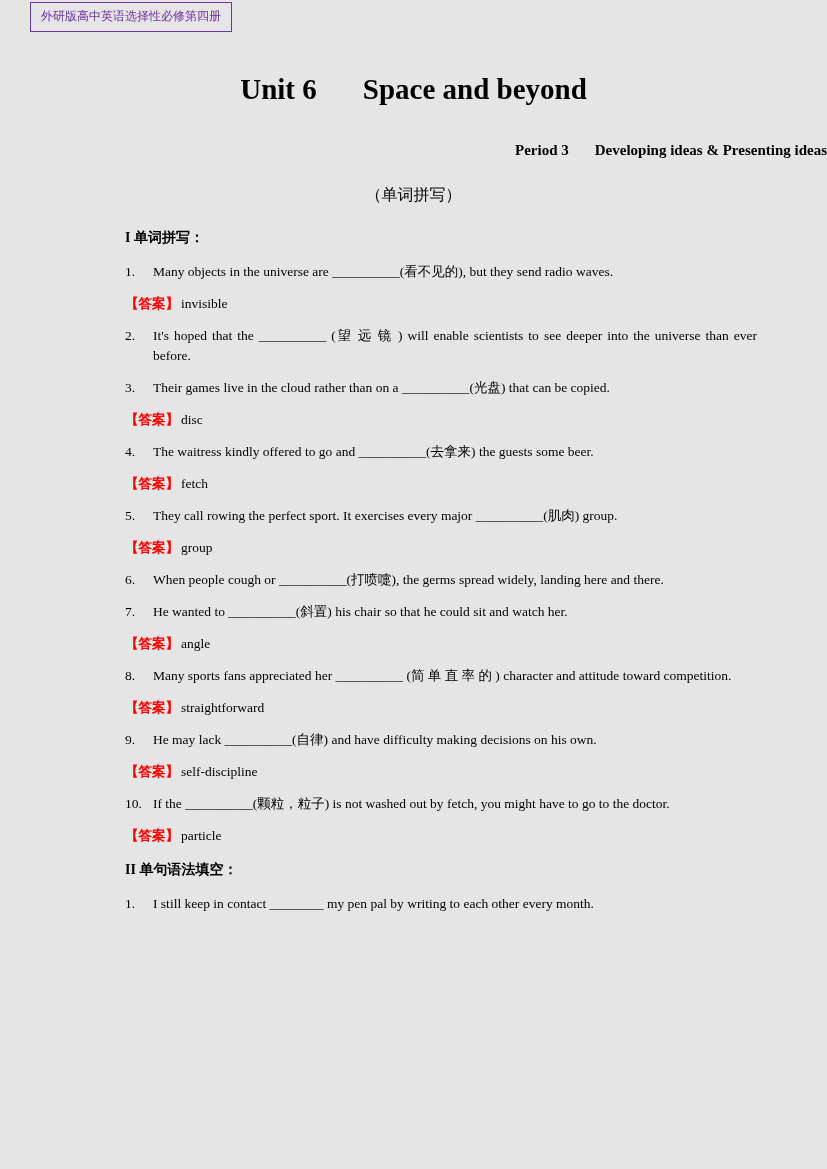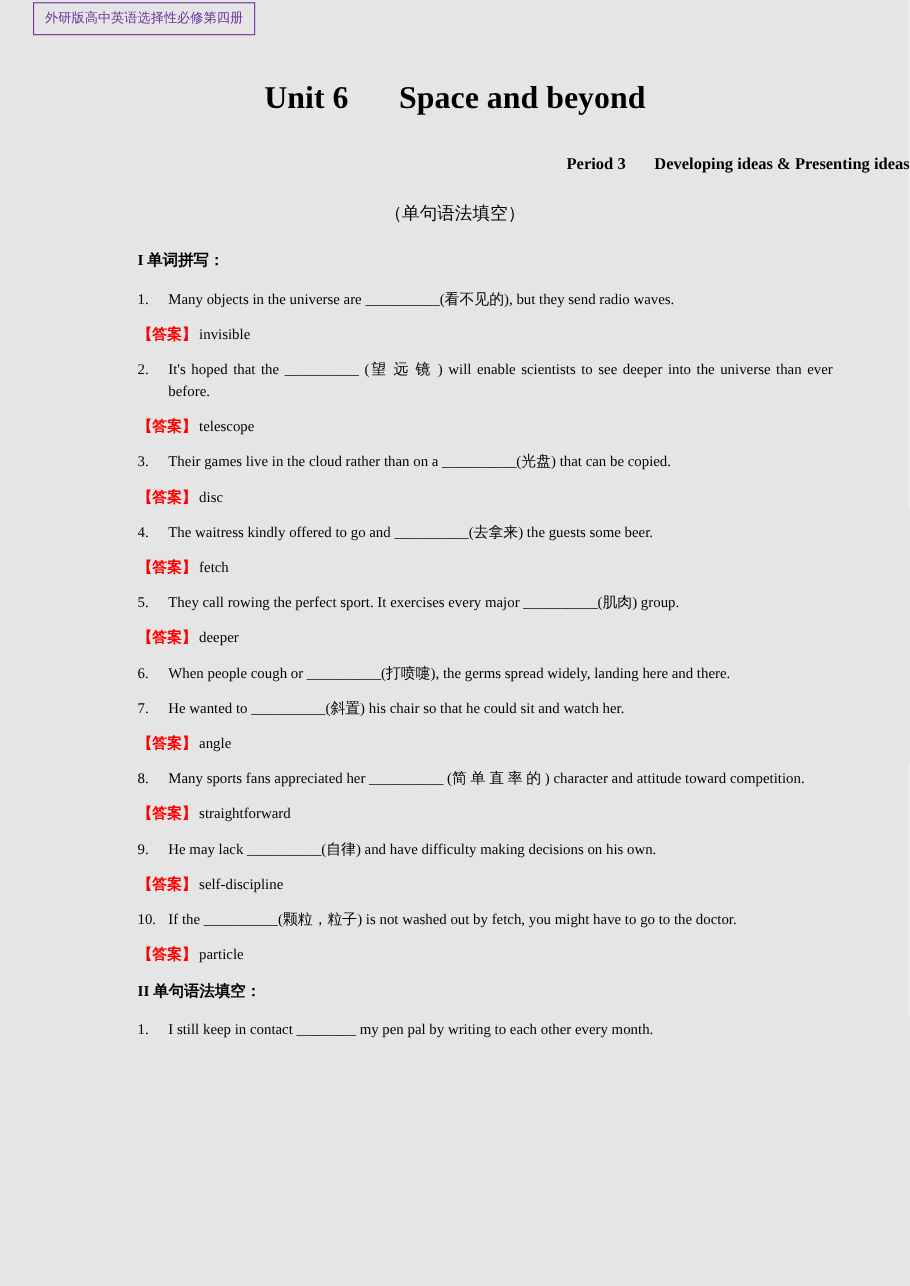--- a/index.html
+++ b/index.html
@@ -96,49 +96,48 @@
   </div>
 
   <h1 class="title">
     <span>Unit 6</span><span class="title-spacer"></span><span>Space and beyond</span>
   </h1>
 
   <div class="subtitle">
     <span>Period 3</span><span class="subtitle-spacer"></span><span>Developing  ideas &amp; Presenting  ideas</span>
   </div>
 
-  <div class="edition">（单句语法填空）</div>
+  <div class="edition">（单词拼写）</div>
 
   <div class="content" id="sections">
       <div class="section-heading">I 单词拼写：</div>
       <div class="question">
         <span class="q-num">1.</span>
         <span class="q-text">Many objects in the universe are __________(看不见的), but they send radio waves.</span>
       </div>
       <div class="answer"><span class="answer-label">【答案】</span><span class="answer-value">invisible</span></div>
       <div class="question">
         <span class="q-num">2.</span>
         <span class="q-text">It's hoped that the __________ (望 远 镜 ) will enable scientists to see deeper into the universe than ever before.</span>
       </div>
-      <div class="answer"><span class="answer-label">【答案】</span><span class="answer-value">telescope</span></div>
       <div class="question">
         <span class="q-num">3.</span>
         <span class="q-text">Their games live in the cloud rather than on a __________(光盘) that can be copied.</span>
       </div>
       <div class="answer"><span class="answer-label">【答案】</span><span class="answer-value">disc</span></div>
       <div class="question">
         <span class="q-num">4.</span>
         <span class="q-text">The waitress kindly offered to go and __________(去拿来) the guests some beer.</span>
       </div>
       <div class="answer"><span class="answer-label">【答案】</span><span class="answer-value">fetch</span></div>
       <div class="question">
         <span class="q-num">5.</span>
         <span class="q-text">They call rowing the perfect sport. It exercises every major __________(肌肉) group.</span>
       </div>
-      <div class="answer"><span class="answer-label">【答案】</span><span class="answer-value">deeper</span></div>
+      <div class="answer"><span class="answer-label">【答案】</span><span class="answer-value">group</span></div>
       <div class="question">
         <span class="q-num">6.</span>
         <span class="q-text">When people cough or __________(打喷嚏), the germs spread widely, landing here and there.</span>
       </div>
       <div class="question">
         <span class="q-num">7.</span>
         <span class="q-text">He wanted to __________(斜置) his chair so that he could sit and watch her.</span>
       </div>
       <div class="answer"><span class="answer-label">【答案】</span><span class="answer-value">angle</span></div>
       <div class="question">

